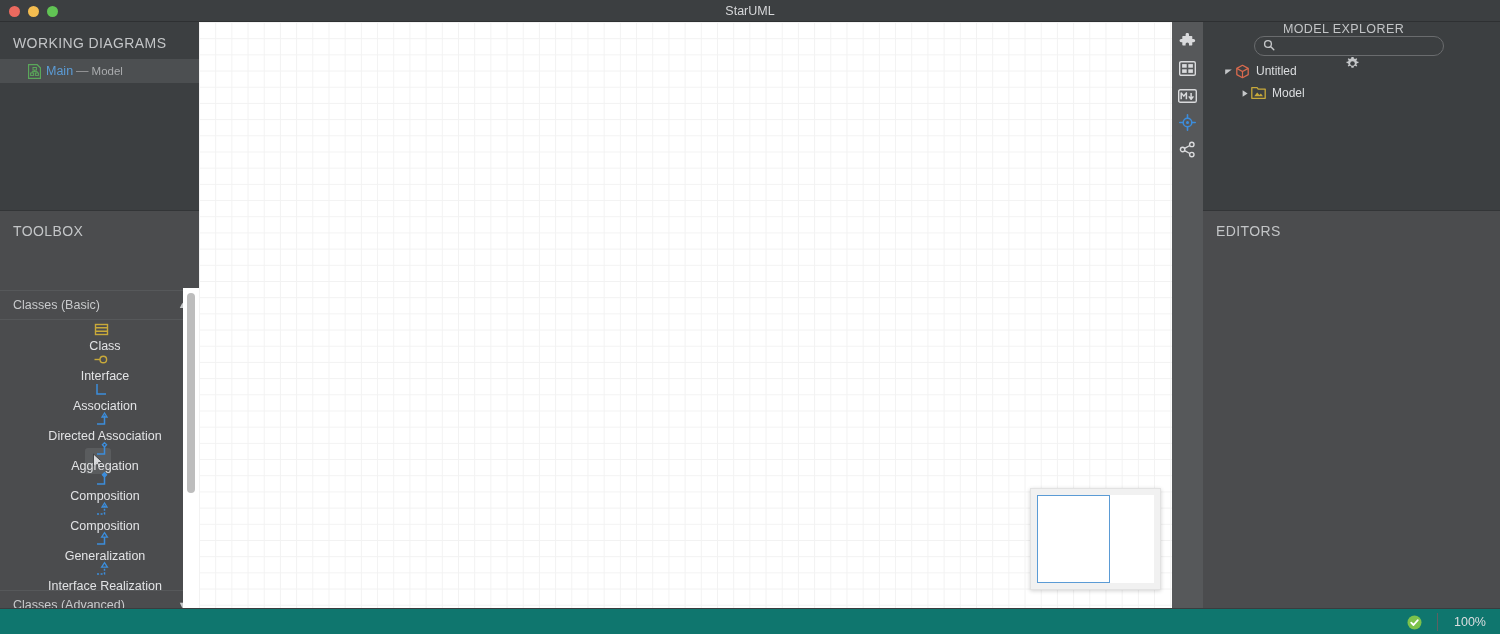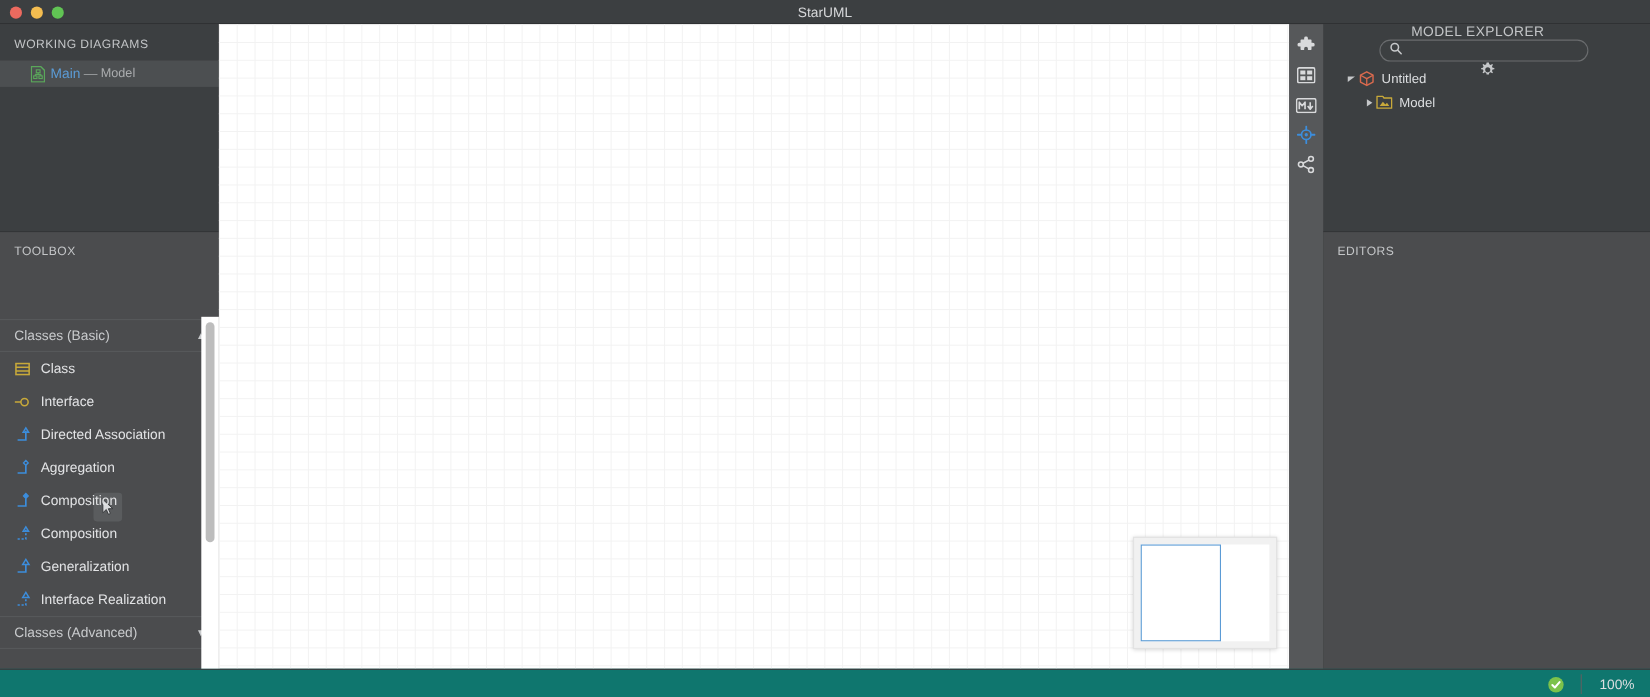--- a/index.html
+++ b/index.html
@@ -34,21 +34,21 @@
   
   #left-col {
     position: absolute; left: 0; top: 22px; width: 199px; height: 586px;
     background: #3c3f41;
   }
   #working-diagrams {
     position: absolute; left: 0; top: 0; width: 199px; height: 188px;
     background: #3c3f41;
   }
   .panel-header {
-    font-size: 11px; letter-spacing: 0.4px; color: #c3c5c7;
+    font-size: 14px; letter-spacing: 0.4px; color: #c3c5c7;
     padding: 13px 0 0 13px;
   }
   #wd-list { margin-top: 8px; }
   .wd-row {
     height: 24px; display: flex; align-items: center;
     padding-left: 28px; background: #4c4f51;
   }
   .diagram-icon {
     width: 13px; height: 15px; margin-right: 5px; position: relative; flex: none;
   }
@@ -74,21 +74,21 @@
   }
   .group-header {
     height: 30px; display: flex; align-items: center;
     padding: 0 12px 0 13px; justify-content: space-between;
     border-top: 1px solid #56585a; border-bottom: 1px solid #56585a;
     color: #c8cacc; font-size: 12.5px;
   }
   .group-header .chev { font-size: 9px; color: #c8cacc; }
   .tool-item {
     height: 30px; display: flex; align-items: center; padding-left: 11px;
-    color: #e2e3e5; font-size: 12.5px;
+    color: #e2e3e5; font-size: 12.5px; flex-direction: column;
   }
   .tool-ico { width: 19px; height: 19px; margin-right: 7px; flex: none; }
   
   #tb-scrollbar {
     position: absolute; left: 183px; top: 77px; width: 16px; height: 331px;
     background: #ffffff;
   }
   #tb-thumb {
     position: absolute; left: 4px; top: 5px; width: 8px; height: 200px;
     background: #bdbdbd; border-radius: 4px;
@@ -234,20 +234,28 @@
         <div class="tool-item">
           <span class="tool-ico">
             <svg width="19" height="19" viewBox="0 0 19 19">
               <path d="M2.5 9.5 H8" stroke="#c8a93a" stroke-width="1.4"></path>
               <circle cx="11.3" cy="9.5" r="3.3" fill="none" stroke="#c8a93a" stroke-width="1.4"></circle>
             </svg>
           </span>
           <span>Interface</span>
         </div>
 
+        <div class="tool-item">
+          <span class="tool-ico">
+            <svg width="19" height="19" viewBox="0 0 19 19">
+              <path d="M5 4 V14 H14" fill="none" stroke="#3c8ddc" stroke-width="1.5"></path>
+            </svg>
+          </span>
+          <span>Association</span>
+        </div>
 
         <div class="tool-item">
           <span class="tool-ico">
             <svg width="19" height="19" viewBox="0 0 19 19">
               <path d="M5 14 H12.5 V5.5" fill="none" stroke="#3c8ddc" stroke-width="1.5"></path>
               <path d="M12.5 3 L10 7 H15 Z" fill="none" stroke="#3c8ddc" stroke-width="1.3"></path>
             </svg>
           </span>
           <span>Directed Association</span>
         </div>

